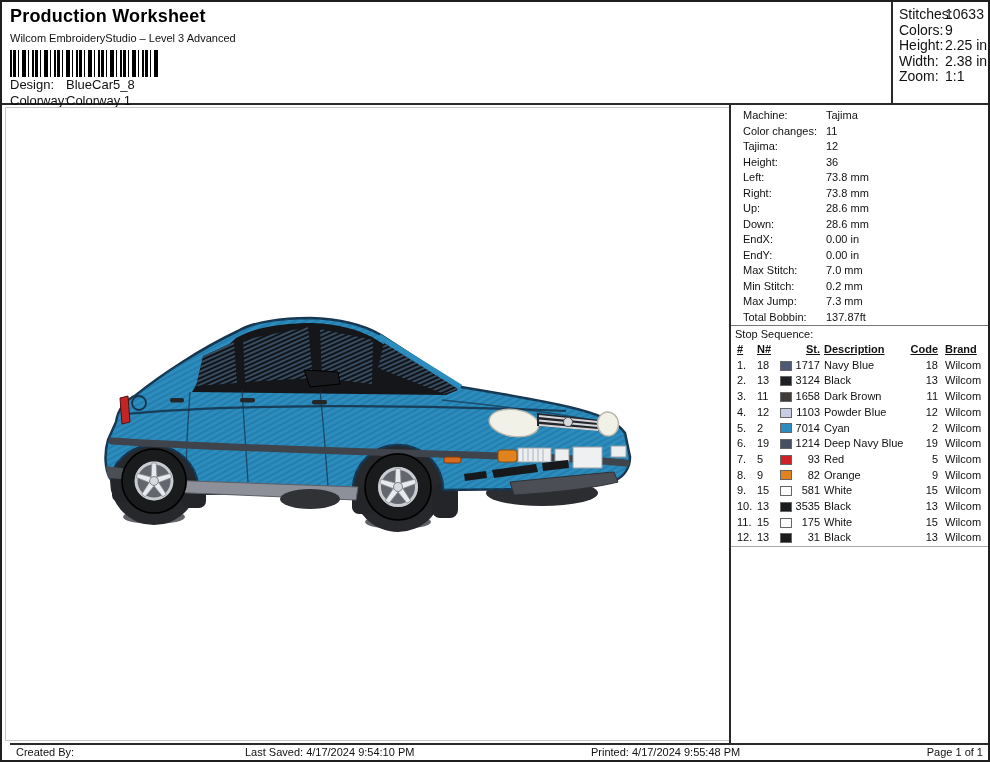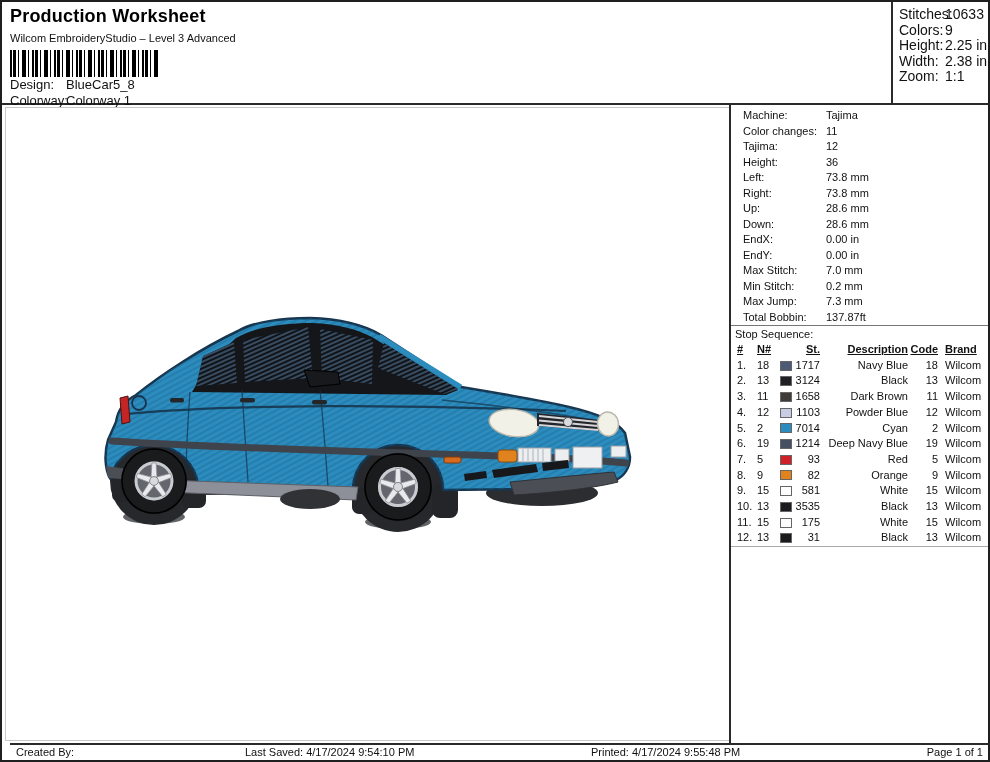--- a/index.html
+++ b/index.html
@@ -25,21 +25,21 @@
 
   .side { position:absolute; right:0; top:0; width:259px; height:100%; border-left:2px solid #2a2a2a; background:#fff; font-size:11px; color:#111; }
   .machine-info { padding:3px 4px 0 12px; }
   .mi-row { display:grid; grid-template-columns:83px 1fr; line-height:15.5px; white-space:nowrap; }
   .stop-seq { border-top:1px solid #777; }
   .ss-title { padding:1px 0 0 4px; line-height:15px; }
   .ss-table { padding:0 4px 0 6px; border-bottom:1px solid #aaa; }
   .ss-row { display:grid; grid-template-columns:20px 20px 17px 26px 1fr 30px 46px; line-height:15.7px; align-items:center; white-space:nowrap; }
   .ss-head span { font-weight:bold; text-decoration:underline; }
   .c-st, .c-code { text-align:right; }
-  .c-desc { padding-left:4px;text-align:right; }
+  .c-desc { padding-left:4px; }
   .c-brand { padding-left:7px; }
   .c-sw { display:flex; align-items:center; justify-content:center; }
   .swatch { display:inline-block; width:12px; height:10px; border:1px solid #666; background:#ccc; }
 
   
   .footer { position:absolute; left:0; right:0; bottom:0; height:17px; border-top:2px solid #2a2a2a; font-size:11px; color:#111;margin-left:8px; }
   .footer span { position:absolute; top:1px; white-space:nowrap; }
   .f-created { left:6px; } .f-saved { left:235px; } .f-printed { left:581px; } .f-page { right:5px; }
 </style>
 </head>

